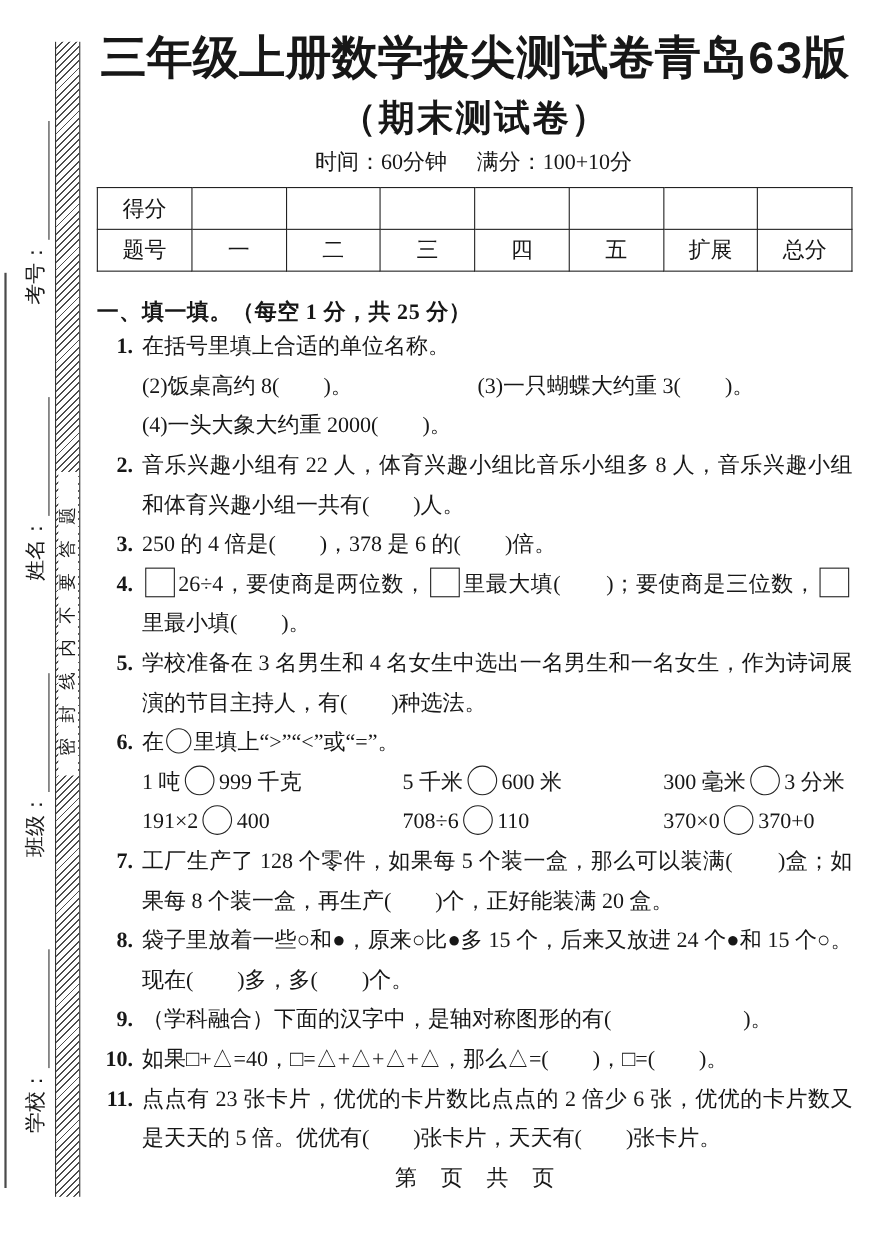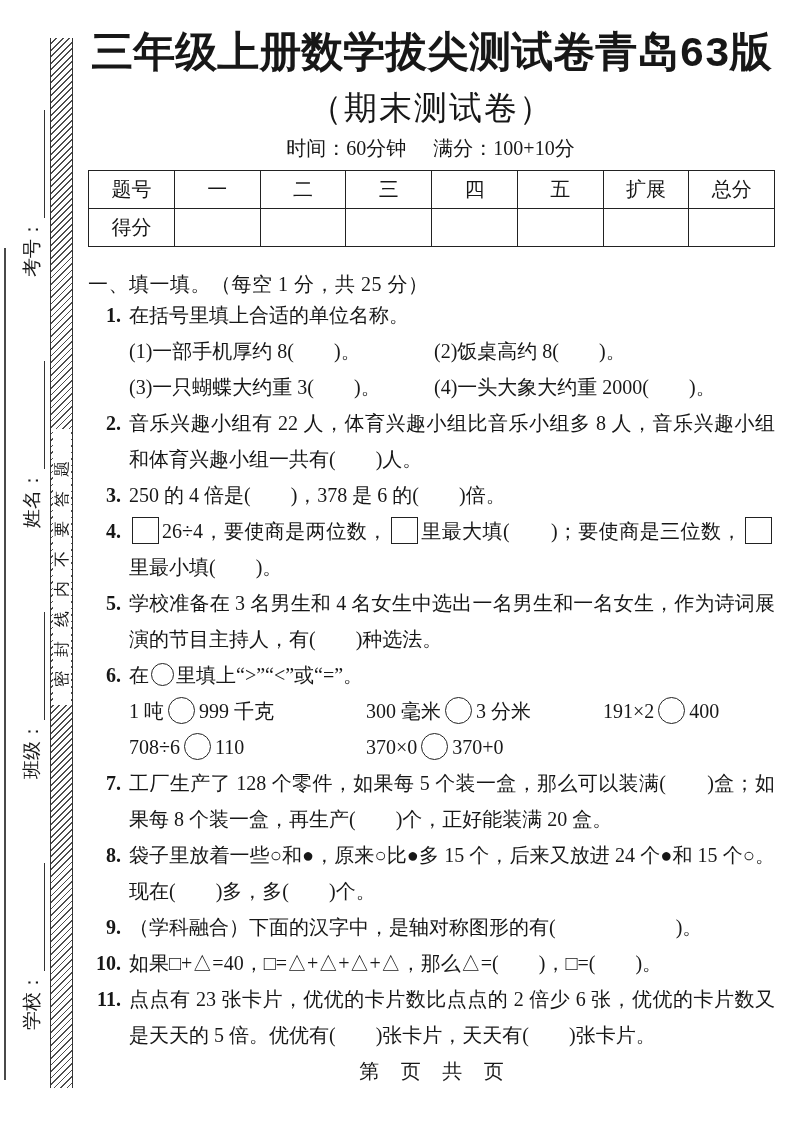--- a/index.html
+++ b/index.html
@@ -28,28 +28,28 @@
     background:repeating-linear-gradient(135deg, transparent 0, transparent 3.4px, #4d4d4d 3.4px, #4d4d4d 4.6px);
   }
   .seal-text {
     position:absolute; left:-76px; top:558px; width:276px; height:18px;
     transform:rotate(-90deg); background:#ffffff;
     font-size:16px; line-height:18px; letter-spacing:14px; text-align:center; white-space:nowrap;
   }
 
   .content { position:absolute; left:88px; top:26px; width:687px; }
   .title { margin:0; font-size:42px; font-weight:bold; line-height:58px; text-align:center; white-space:nowrap;font-family:Liberation Mono, monospace; }
-  .subtitle { font-size:33px; font-weight:normal; line-height:48px; text-align:center; letter-spacing:2px; }
+  .subtitle { font-size:33px; font-weight:bold; line-height:48px; text-align:center; letter-spacing:2px; }
   .info-line { text-align:center; font-size:20px; line-height:32px; padding-right:2px; }
   .info-line .gap { margin-left:22px; display:inline-block; }
 
   table.score-table { width:100%; border-collapse:collapse; table-layout:fixed; margin-top:6px; }
   table.score-table td { border:1.6px solid #222; height:37px; text-align:center; font-size:20px; padding:0; }
 
-  .sec-heading { font-size:20px; line-height:26px; margin-top:24px; font-weight:normal; letter-spacing:.5px; }
+  .sec-heading { font-size:20px; line-height:26px; margin-top:24px; font-weight:bold; letter-spacing:.5px; }
 
   .q { display:flex; font-size:20px; line-height:36px; }
   .q .no { flex:none; width:33px; text-align:right; padding-right:8px; font-weight:bold; }
   .q .qt { flex:1; text-align:justify; }
   .q1-grid { display:grid; grid-template-columns:305px 1fr; }
   .q6-grid { display:grid; grid-template-columns:237px 237px 1fr; }
 
   .sq { display:inline-block; width:25px; height:25px; border:1.5px solid #222; vertical-align:-6px; margin:0 3px; background:#fff; }
   .cir { display:inline-block; width:25px; height:25px; border:1.6px solid #222; border-radius:50%; vertical-align:-6px; margin:0 4px; background:#fff; }
   .cir.sm { width:21px; height:21px; vertical-align:-4px; margin:0 2px; }
@@ -93,51 +93,50 @@
     <h1 class="title">三年级上册数学拔尖测试卷青岛63版</h1>
     <div class="subtitle">（期末测试卷）</div>
 
     <div class="info-line">
       <span>时间：60分钟</span>
       <span class="gap">满分：100+10分</span>
     </div>
 
     <table class="score-table">
       <tbody>
+        <tr>
+          <td>得分</td>
+          <td></td>
+          <td></td>
+          <td></td>
+          <td></td>
+          <td></td>
+          <td></td>
+          <td></td>
+        </tr>
         <tr>
           <td>题号</td>
           <td>一</td>
           <td>二</td>
           <td>三</td>
           <td>四</td>
           <td>五</td>
           <td>扩展</td>
           <td>总分</td>
         </tr>
-        <tr>
-          <td>得分</td>
-          <td></td>
-          <td></td>
-          <td></td>
-          <td></td>
-          <td></td>
-          <td></td>
-          <td></td>
-        </tr>
       </tbody>
     </table>
 
     <div class="sec-heading">一、填一填。（每空 1 分，共 25 分）</div>
 
     <div class="q">
       <span class="no">1.</span>
       <div class="qt">
         <div>在括号里填上合适的单位名称。</div>
         <div class="q1-grid">
-          <span>(1)一部手机厚约 8(　　)。</span>
           <span>(2)饭桌高约 8(　　)。</span>
           <span>(3)一只蝴蝶大约重 3(　　)。</span>
           <span>(4)一头大象大约重 2000(　　)。</span>
         </div>
       </div>
     </div>
 
     <div class="q">
       <span class="no">2.</span>
       <div class="qt">音乐兴趣小组有 22 人，体育兴趣小组比音乐小组多 8 人，音乐兴趣小组和体育兴趣小组一共有(　　)人。</div>
@@ -157,20 +156,21 @@
       <span class="no">5.</span>
       <div class="qt">学校准备在 3 名男生和 4 名女生中选出一名男生和一名女生，作为诗词展演的节目主持人，有(　　)种选法。</div>
     </div>
 
     <div class="q">
       <span class="no">6.</span>
       <div class="qt">
         <div><span>在</span><span class="cir sm"></span><span>里填上“&gt;”“&lt;”或“=”。</span></div>
         <div class="q6-grid">
           <span><span>1 吨</span><span class="cir"></span><span>999 千克</span></span>
+          <span><span>5 千米</span><span class="cir"></span><span>600 米</span></span>
           <span><span>300 毫米</span><span class="cir"></span><span>3 分米</span></span>
           <span><span>191×2</span><span class="cir"></span><span>400</span></span>
           <span><span>708÷6</span><span class="cir"></span><span>110</span></span>
           <span><span>370×0</span><span class="cir"></span><span>370+0</span></span>
         </div>
       </div>
     </div>
 
     <div class="q">
       <span class="no">7.</span>

